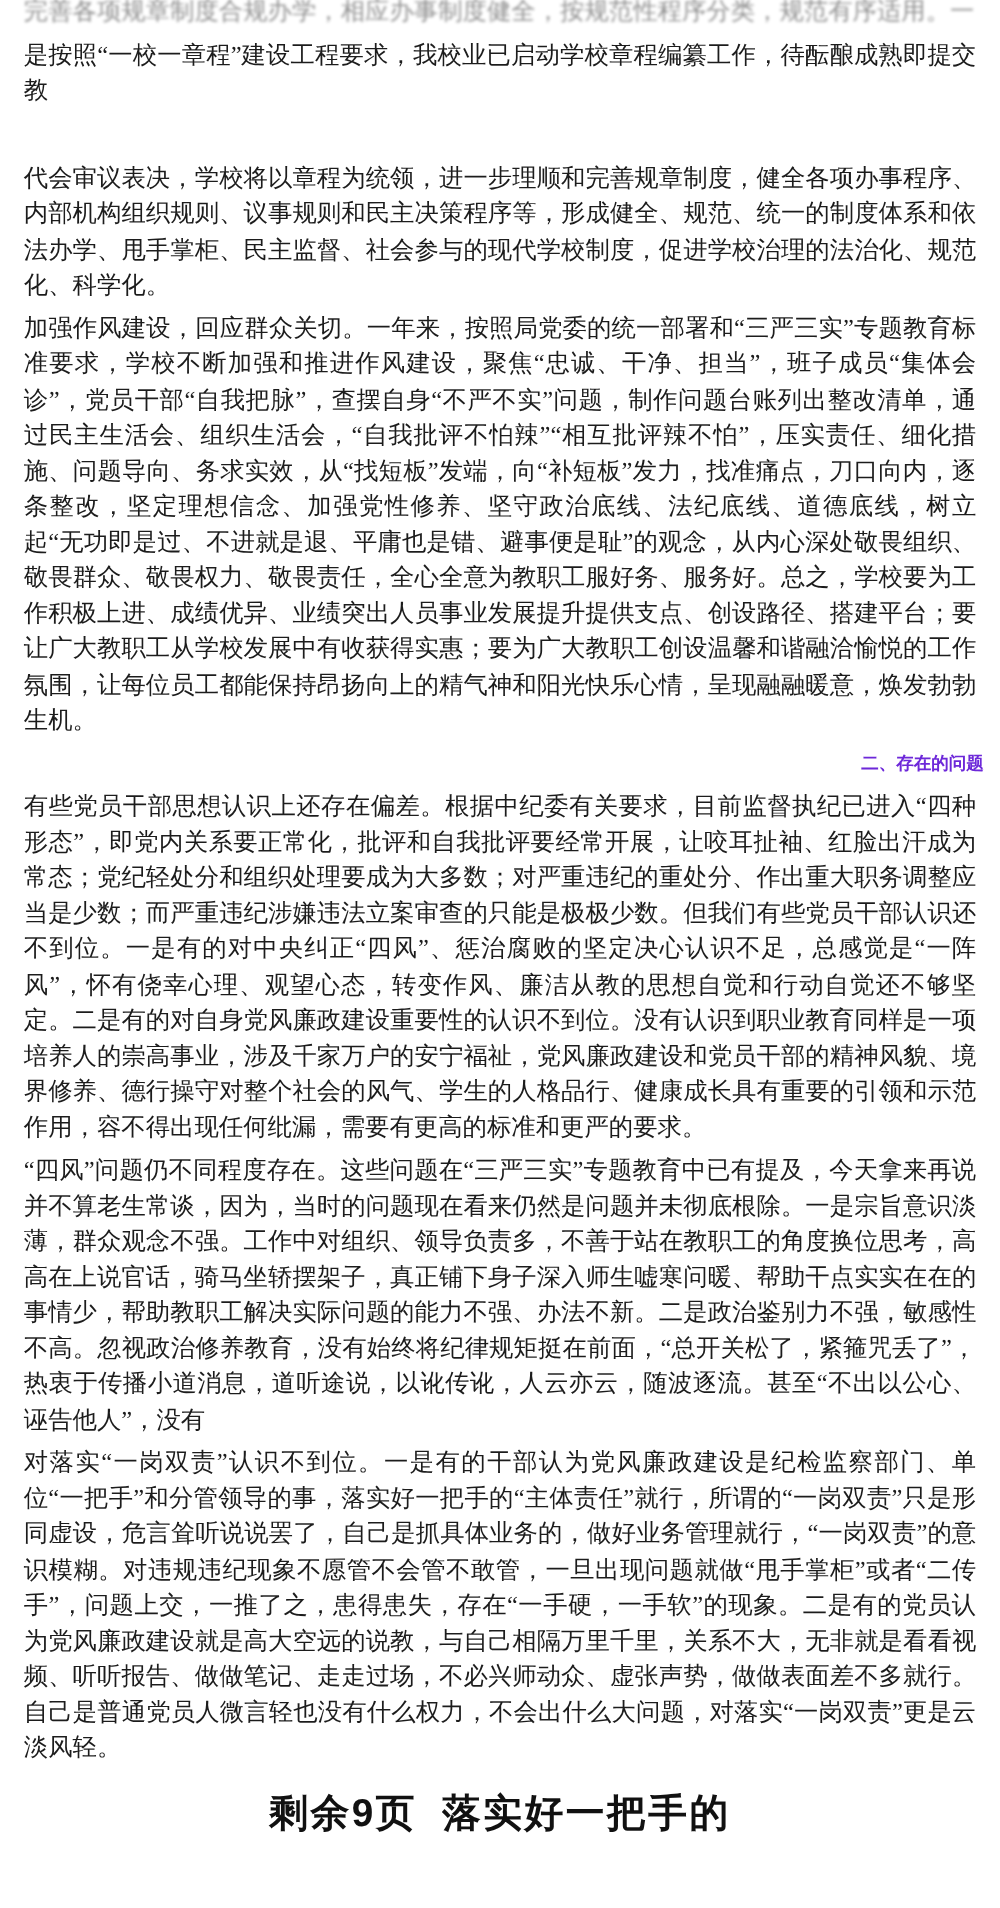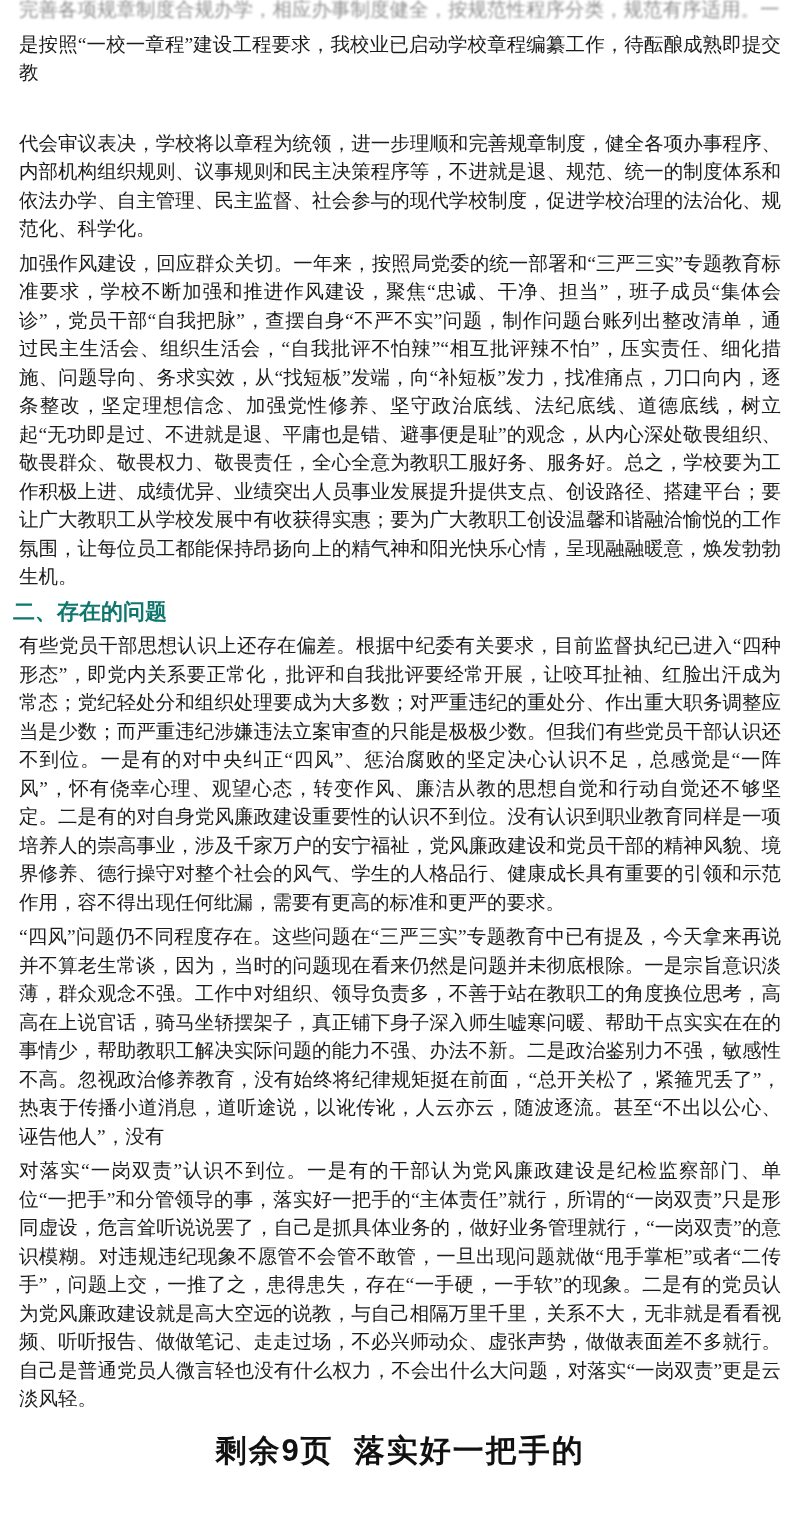--- a/index.html
+++ b/index.html
@@ -12,40 +12,40 @@
   .para{
     font-size:19.5px;line-height:28.5px;margin:6px;
     text-align:justify;word-break:break-all;
   }
   .clipped{
     filter:blur(1.3px);opacity:.5;margin-top:-6px;
     white-space:nowrap;overflow:hidden;
   }
   .gap-after{margin-bottom:42px;}
   .heading{
-    font-size:22px;line-height:28.5px;margin:0;
-    font-weight:700;color:#0f766e;
+    font-size:14px;line-height:28.5px;margin:0;
+    font-weight:700;color:#6d28d9;text-align:right;
   }
   .footer{
     position:absolute;top:1430px;left:0;width:100%;
     display:flex;justify-content:center;align-items:center;gap:20px;
     font-family:"Liberation Sans","DejaVu Sans",sans-serif;
     font-weight:700;font-size:31px;color:#111;letter-spacing:2px;
   }
 </style>
 </head>
 <body>
 
 <div class="doc">
 
   <p class="para clipped">完善各项规章制度合规办学，相应办事制度健全，按规范性程序分类，规范有序适用。一</p>
 
   <p class="para gap-after">是按照“一校一章程”建设工程要求，我校业已启动学校章程编纂工作，待酝酿成熟即提交教</p>
 
-  <p class="para">代会审议表决，学校将以章程为统领，进一步理顺和完善规章制度，健全各项办事程序、内部机构组织规则、议事规则和民主决策程序等，不进就是退、规范、统一的制度体系和依法办学、自主管理、民主监督、社会参与的现代学校制度，促进学校治理的法治化、规范化、科学化。</p>
+  <p class="para">代会审议表决，学校将以章程为统领，进一步理顺和完善规章制度，健全各项办事程序、内部机构组织规则、议事规则和民主决策程序等，形成健全、规范、统一的制度体系和依法办学、甩手掌柜、民主监督、社会参与的现代学校制度，促进学校治理的法治化、规范化、科学化。</p>
 
   <p class="para">加强作风建设，回应群众关切。一年来，按照局党委的统一部署和“三严三实”专题教育标准要求，学校不断加强和推进作风建设，聚焦“忠诚、干净、担当”，班子成员“集体会诊”，党员干部“自我把脉”，查摆自身“不严不实”问题，制作问题台账列出整改清单，通过民主生活会、组织生活会，“自我批评不怕辣”“相互批评辣不怕”，压实责任、细化措施、问题导向、务求实效，从“找短板”发端，向“补短板”发力，找准痛点，刀口向内，逐条整改，坚定理想信念、加强党性修养、坚守政治底线、法纪底线、道德底线，树立起“无功即是过、不进就是退、平庸也是错、避事便是耻”的观念，从内心深处敬畏组织、敬畏群众、敬畏权力、敬畏责任，全心全意为教职工服好务、服务好。总之，学校要为工作积极上进、成绩优异、业绩突出人员事业发展提升提供支点、创设路径、搭建平台；要让广大教职工从学校发展中有收获得实惠；要为广大教职工创设温馨和谐融洽愉悦的工作氛围，让每位员工都能保持昂扬向上的精气神和阳光快乐心情，呈现融融暖意，焕发勃勃生机。</p>
 
   <h2 class="heading">二、存在的问题</h2>
 
 
   <p class="para">有些党员干部思想认识上还存在偏差。根据中纪委有关要求，目前监督执纪已进入“四种形态”，即党内关系要正常化，批评和自我批评要经常开展，让咬耳扯袖、红脸出汗成为常态；党纪轻处分和组织处理要成为大多数；对严重违纪的重处分、作出重大职务调整应当是少数；而严重违纪涉嫌违法立案审查的只能是极极少数。但我们有些党员干部认识还不到位。一是有的对中央纠正“四风”、惩治腐败的坚定决心认识不足，总感觉是“一阵风”，怀有侥幸心理、观望心态，转变作风、廉洁从教的思想自觉和行动自觉还不够坚定。二是有的对自身党风廉政建设重要性的认识不到位。没有认识到职业教育同样是一项培养人的崇高事业，涉及千家万户的安宁福祉，党风廉政建设和党员干部的精神风貌、境界修养、德行操守对整个社会的风气、学生的人格品行、健康成长具有重要的引领和示范作用，容不得出现任何纰漏，需要有更高的标准和更严的要求。</p>
 
   <p class="para">“四风”问题仍不同程度存在。这些问题在“三严三实”专题教育中已有提及，今天拿来再说并不算老生常谈，因为，当时的问题现在看来仍然是问题并未彻底根除。一是宗旨意识淡薄，群众观念不强。工作中对组织、领导负责多，不善于站在教职工的角度换位思考，高高在上说官话，骑马坐轿摆架子，真正铺下身子深入师生嘘寒问暖、帮助干点实实在在的事情少，帮助教职工解决实际问题的能力不强、办法不新。二是政治鉴别力不强，敏感性不高。忽视政治修养教育，没有始终将纪律规矩挺在前面，“总开关松了，紧箍咒丢了”，热衷于传播小道消息，道听途说，以讹传讹，人云亦云，随波逐流。甚至“不出以公心、诬告他人”，没有</p>
 

